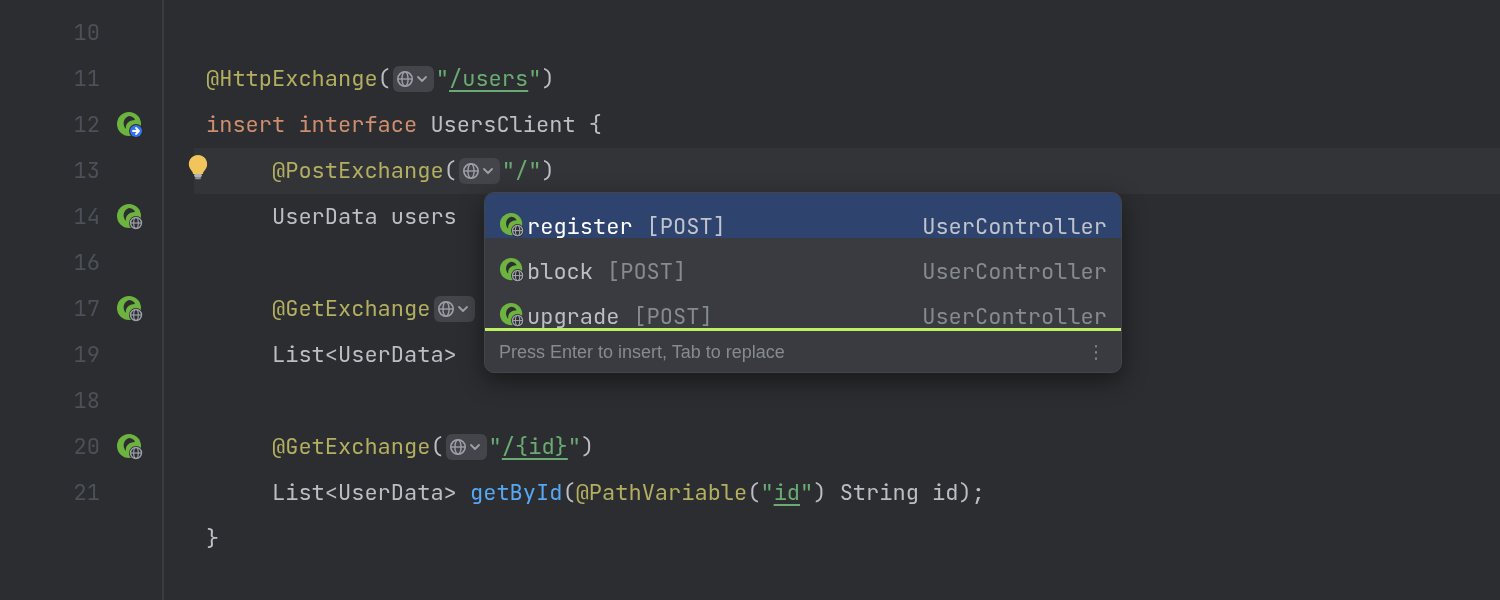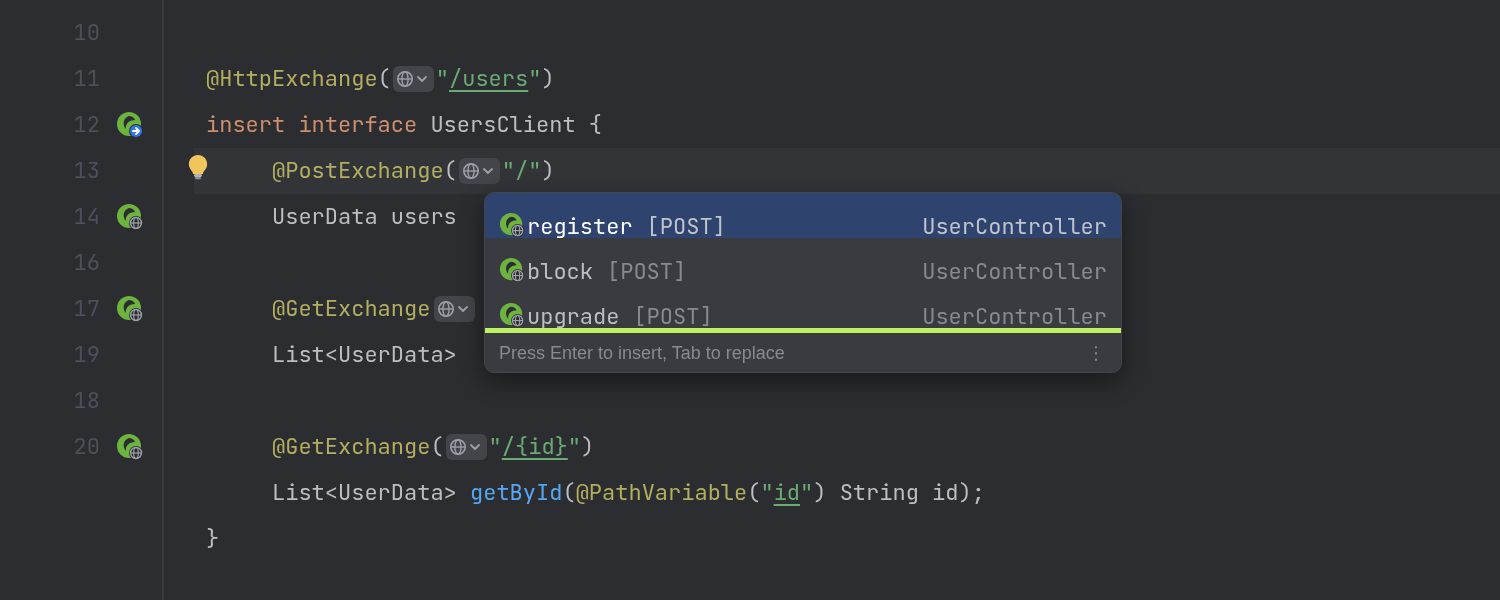--- a/index.html
+++ b/index.html
@@ -114,21 +114,21 @@
   .popup-row.sel { background: #2e436e; }
   .popup-row .picon { width: 28px; display:flex; align-items:center; }
   .popup-row .pname { color: #bcbec4; }
   .popup-row.sel .pname { color: #ffffff; }
   .popup-row .pmethod { color: #868a91; margin-left: 14px; }
   .popup-row.sel .pmethod { color: #c0c4cc; }
   .popup-row .ploc { margin-left: auto; color: #868a91; }
   .popup-row.sel .ploc { color: #c0c4cc; }
   .popup-footer {
     height: 44px;
-    border-top: 5px solid #bef264;
+    border-top: 3px solid #bef264;
     display: flex;
     align-items: center;
     padding: 0 14px;
     font-family: -apple-system, BlinkMacSystemFont, "Segoe UI", sans-serif;
     font-size: 18px;
     color: #868a91;
   }
   .popup-footer .dots { margin-left: auto; letter-spacing: 2px; cursor: pointer; }
 </style>
 </head>
@@ -222,20 +222,24 @@
         <span class="gutter-icon"></span>
       </div>
     <div class="gutter-row">
       <span class="ln">20</span>
       <span class="gutter-icon">
           <svg width="28" height="28" viewBox="0 0 28 28">
             <use href="#spring-web-g"></use>
           </svg>
         </span>
     </div>
+    <div class="gutter-row">
+        <span class="ln">21</span>
+        <span class="gutter-icon"></span>
+      </div>
   </div>
 
   <div class="code">
     <div class="line"></div>
     <div class="line"><span class="tok-ann">@HttpExchange</span><span class="tok-plain">(</span><span class="globe-badge"><svg width="18" height="18" viewBox="0 0 18 18">
             <use href="#globe-g"></use>
           </svg><svg class="chev" width="12" height="12" viewBox="0 0 12 12">
             <use href="#chev-g"></use>
           </svg></span><span class="tok-str">"</span><span class="tok-str underline">/users</span><span class="tok-str">"</span><span class="tok-plain">)</span></div>
     <div class="line"><span class="tok-key">insert </span><span class="tok-key">interface </span><span class="tok-type">UsersClient </span><span class="tok-plain">{</span></div>

